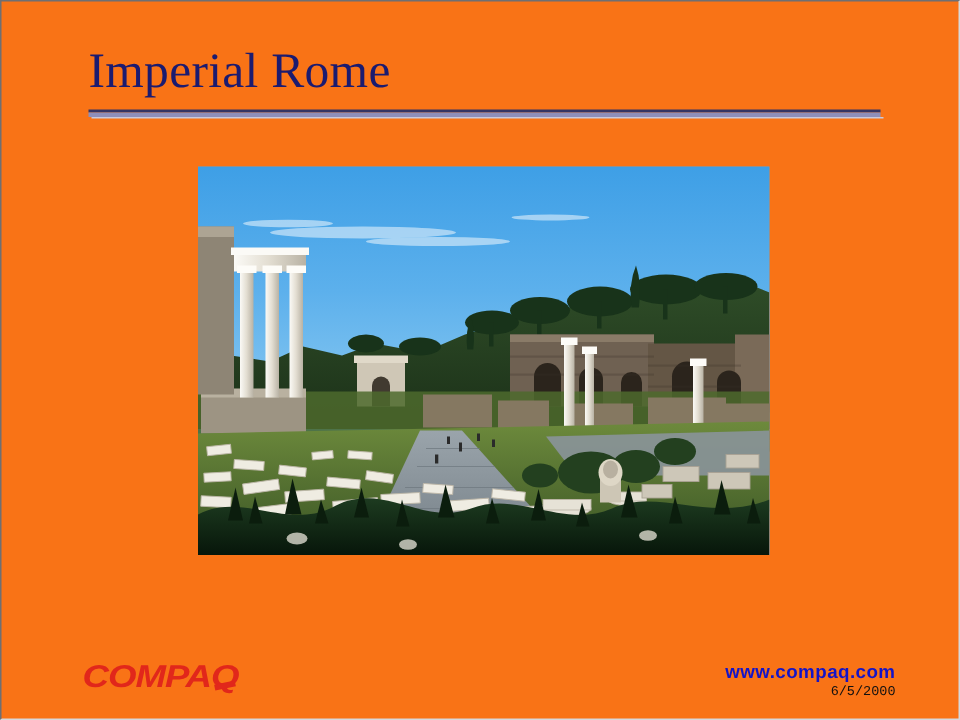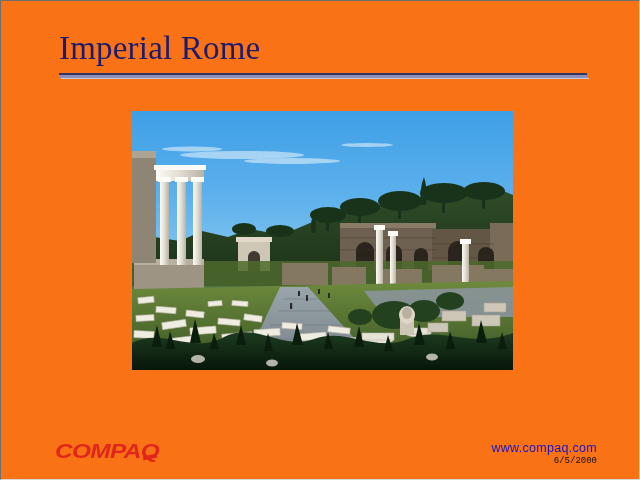--- a/index.html
+++ b/index.html
@@ -94,21 +94,21 @@
 
   #footer-url {
     position: absolute;
     right: 42px;
     top: 440px;
     text-align: right;
   }
   #url-text {
     font-family: "Liberation Sans", sans-serif;
     font-size: 12.5px;
-    font-weight: normal;
+    font-weight: bold;
     color: #1414c8;
     letter-spacing: 0.3px;
     line-height: 14px;
     white-space: nowrap;
   }
   #date-text {
     font-family: Liberation Mono, monospace;
     font-size: 9px;
     color: #101010;
     line-height: 11px;

